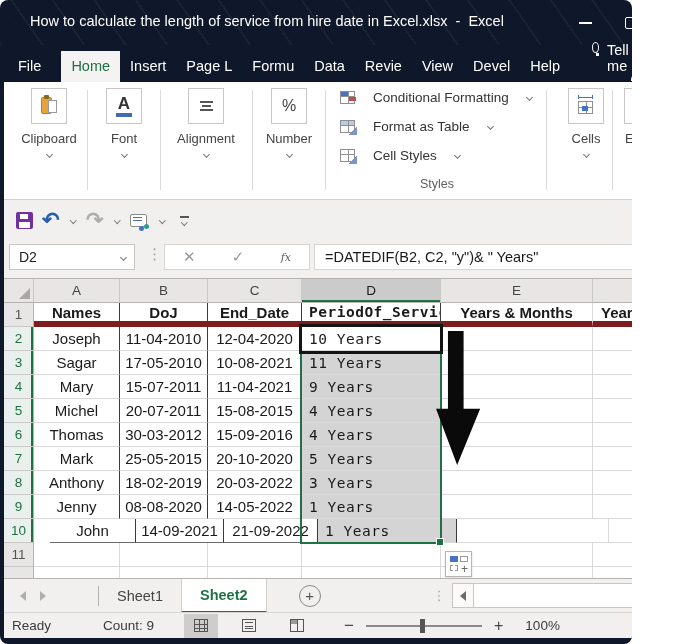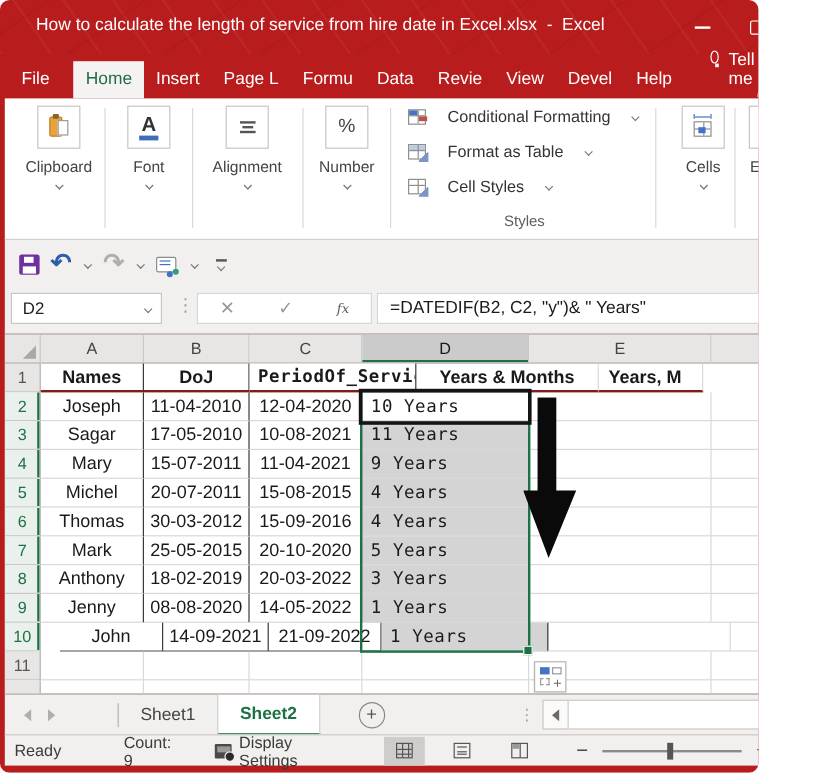--- a/index.html
+++ b/index.html
@@ -1,17 +1,17 @@
 <!DOCTYPE html>
 <html><head>
 <meta charset="utf-8">
 <style>
   * { margin:0; padding:0; box-sizing:border-box; }
   html,body { width:700px; height:644px; font-family:"Liberation Sans", sans-serif; background:#fff; }
-  #window { position:relative; width:632px; height:644px; background:#b91c1c; border-radius:8px; overflow:hidden; }
+  #window { position:relative; width:632px; height:644px; background:#0f172a; border-radius:8px; overflow:hidden; }
 
   
   .titlebar { position:absolute; left:0; top:0; width:700px; height:45px; }
   .titlebar::before { content:""; position:absolute; inset:0; background:
      repeating-linear-gradient(55deg, rgba(255,255,255,0.045) 0 2px, transparent 2px 34px),
      repeating-linear-gradient(-35deg, rgba(0,0,0,0.05) 0 2px, transparent 2px 46px); }
   .title-text { position:absolute; left:30px; top:13px; color:#fff; font-size:14.5px; white-space:pre; }
   .win-controls { position:absolute; right:0; top:0; height:45px; display:flex; }
   .win-btn { width:46px; height:45px; display:flex; align-items:center; justify-content:center; }
   .glyph-min { width:13px; height:2px; background:#fff; }
@@ -100,21 +100,21 @@
   
   .grid { position:absolute; left:4px; top:278px; width:692px; height:300px; background:#fff; border-top:1px solid #B5B2AF; overflow:hidden; }
   .grow { display:flex; }
   .cell, .ch, .rh { flex:none; height:24px; border-right:1px solid #D9D9D9; border-bottom:1px solid #D9D9D9; font-size:15px; color:#1a1a1a; display:flex; align-items:center; justify-content:center; overflow:hidden; white-space:nowrap; }
   .ch { height:24px; background:#E7E6E5; color:#444; font-size:13.5px; border-right:1px solid #C9C8C6; border-bottom:1px solid #B5B2AF; }
   .ch-sel { background:#CBCBCB; color:#1a1a1a; box-shadow:inset 0 -2px 0 #1E7145; }
   .rh { background:#E7E6E5; color:#555; font-size:13.5px; border-right:1px solid #B5B2AF; border-bottom:1px solid #C9C8C6; }
   .rh-sel { color:#1E7145; background:#EAF0EB; box-shadow:inset -2px 0 0 #1E7145; }
   .bold { font-weight:bold; }
   .dark-r { border-right-color:#3a3a3a; }
-  .r1 { border-bottom:2px solid #7f1d1d; }
+  .r1 { border-bottom:6px solid #7f1d1d; }
   .tbl-bottom { border-bottom-color:#6a6a6a; }
   .dcell { justify-content:flex-start; padding-left:7px; font-family:"DejaVu Sans Mono", monospace; font-size:14.5px; letter-spacing:0.5px; background:#D4D4D4; }
   .dcell.active { background:#fff; }
   .fhead { justify-content:flex-start; padding-left:8px; }
   .corner { position:relative; }
   .corner .tri { position:absolute; right:3px; bottom:3px; width:0; height:0; border-bottom:11px solid #A9A8A6; border-left:11px solid transparent; }
   
   .range-border { position:absolute; left:296px; top:46px; width:142px; height:219px; border:2px solid #1E7145; pointer-events:none; }
   .active-cell { position:absolute; left:295px; top:45px; width:144px; height:30px; border:3px solid #141414; background:transparent; }
   .fill-handle { position:absolute; left:432px; top:259px; width:8px; height:8px; background:#1E7145; border:1px solid #fff; }
@@ -362,20 +362,21 @@
           <div class="ch" style="width: 88px;">B</div>
           <div class="ch" style="width: 94px;">C</div>
           <div class="ch ch-sel" style="width: 139px;">D</div>
           <div class="ch" style="width: 152px;">E</div>
           <div class="ch" style="width: 87px;"></div>
         </div>
         <div class="grow">
           <div class="rh" style="width: 30px;">1</div>
           <div class="cell bold r1 dark-r" style="width: 86px;">Names</div>
           <div class="cell bold r1 dark-r" style="width: 88px;">DoJ</div>
+          <div class="cell bold r1 dark-r" style="width: 94px;">End_Date</div>
           <div class="cell bold r1 dark-r dcell active" style="width: 139px;">PeriodOf_Service</div>
           <div class="cell bold r1" style="width: 152px;">Years &amp; Months</div>
           <div class="cell bold r1 fhead" style="width: 87px;">Years, M</div>
         </div>
         <div class="grow">
           <div class="rh rh-sel" style="width: 30px;">2</div>
           <div class="cell dark-r" style="width: 86px;">Joseph</div>
           <div class="cell dark-r" style="width: 88px;">11-04-2010</div>
           <div class="cell dark-r" style="width: 94px;">12-04-2020</div>
           <div class="cell dark-r dcell active" style="width: 139px;">10 Years</div>
@@ -517,24 +518,20 @@
       <div class="hs-thumb"></div>
       <div class="hs-btn">
           <div class="tri-right" style="border-left-color:#6a6a6a"></div>
         </div>
     </div>
   </div>
 
   <div class="statusbar">
     <span class="sb-ready">Ready</span>
     <span class="sb-count">Count: 9</span>
-    <div class="sb-ds">
-      <div class="i-display"></div>
-      <span>Display Settings</span>
-    </div>
     <div class="viewbtns">
       <div class="vbtn active">
           <div class="iv-normal"></div>
         </div>
       <div class="vbtn">
           <div class="iv-layout"></div>
         </div>
       <div class="vbtn">
           <div class="iv-break"></div>
         </div>

